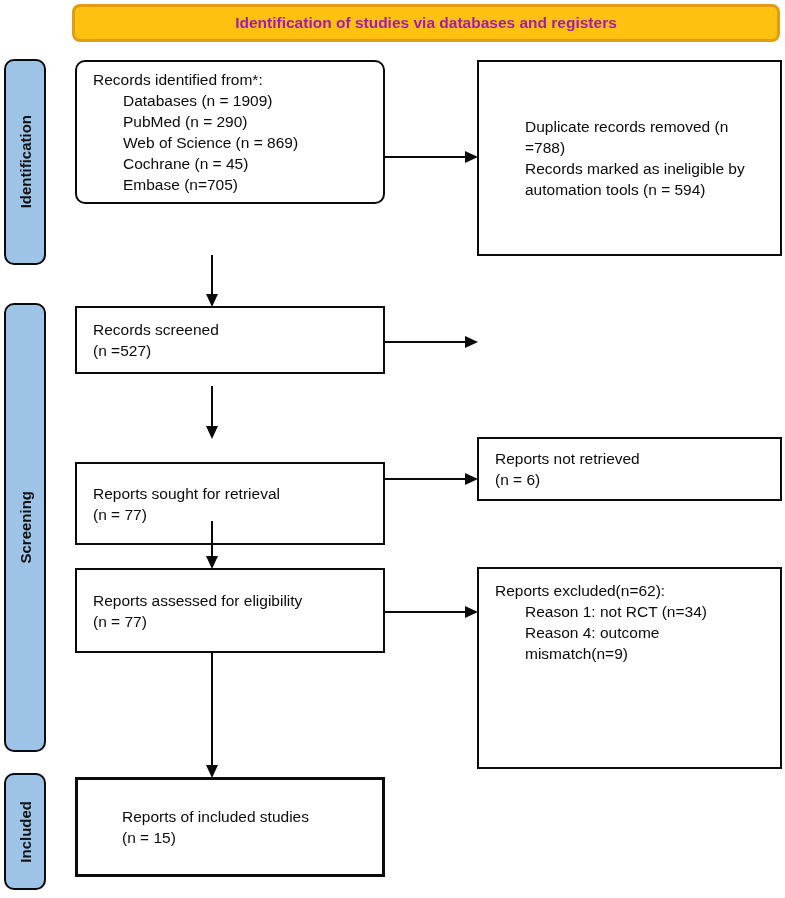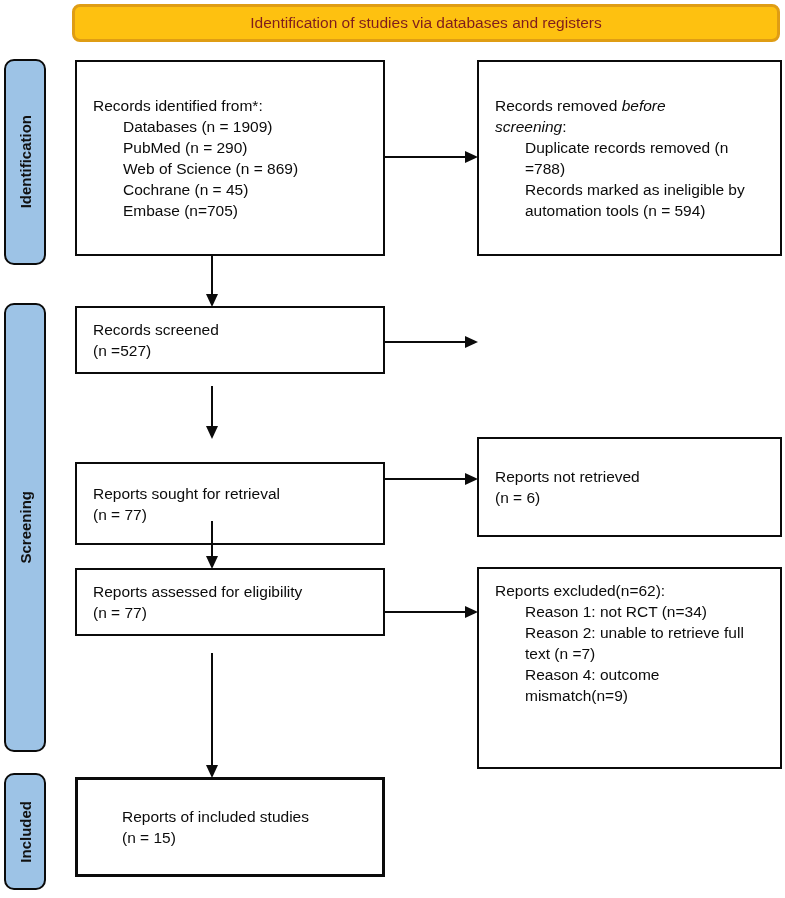--- a/index.html
+++ b/index.html
@@ -11,21 +11,21 @@
     color:#0b0b0b;
     overflow:hidden;
   }
 
   
   .banner{
     position:absolute;left:72px;top:4px;width:708px;height:38px;
     background:#fec110;border:3px solid #df9d14;border-radius:8px;
     box-sizing:border-box;
     display:flex;align-items:center;justify-content:center;
-    font-weight:normal;font-size:15.5px;color:#7f1d1d;
+    font-weight:bold;font-size:15.5px;color:#a21caf;
   }
 
   
   .stage{
     position:absolute;left:4px;width:42px;
     background:#9dc3e6;border:2px solid #0b0b0b;border-radius:10px;
     box-sizing:border-box;
     display:flex;align-items:center;justify-content:center;
   }
   .stage span{
@@ -39,27 +39,27 @@
   
   .fbox{
     position:absolute;background:#ffffff;
     border:2px solid #0b0b0b;box-sizing:border-box;
     display:flex;flex-direction:column;justify-content:center;
     font-size:15.5px;line-height:21px;
     padding:10px 14px 10px 16px;
   }
   .fbox p{margin:0;}
   .fbox .indent{margin-left:30px;}
-  .box-l1{left:75px;top:60px;width:310px;height:196px;}
+  .box-l1{left:75px;top:60px;width:310px;height:144px;border-radius:10px;}
   .box-r1{left:477px;top:60px;width:305px;height:196px;padding-right:24px;}
   .box-l2{left:75px;top:306px;width:310px;height:68px;}
   .box-r2{left:477px;top:303px;width:305px;height:85px;}
   .box-l3{left:75px;top:438px;width:310px;height:83px;margin-top:24px;}
-  .box-r3{left:477px;top:437px;width:305px;height:100px;}
-  .box-l4{left:75px;top:568px;width:310px;height:68px;}
+  .box-r3{left:477px;top:437px;width:305px;height:64px;}
+  .box-l4{left:75px;top:568px;width:310px;height:85px;}
   .box-r4{left:477px;top:567px;width:305px;height:202px;justify-content:flex-start;padding-top:11px;padding-right:24px;}
   .box-l5{left:75px;top:777px;width:310px;height:100px;border-width:3px;padding-left:44px;}
   .title-wrap{max-width:200px;}
 
   
   .arrow-v{position:absolute;width:12px;}
   .arrow-v .line{position:absolute;left:5px;top:0;bottom:11px;width:2px;background:#0b0b0b;}
   .arrow-v .head{position:absolute;left:0;bottom:0;width:0;height:0;
     border-left:6px solid transparent;border-right:6px solid transparent;border-top:13px solid #0b0b0b;}
   .arrow-h{position:absolute;height:12px;}
@@ -97,21 +97,20 @@
   <div class="fbox box-l1">
     <p>Records identified from*:</p>
     <p class="indent">Databases (n = 1909)</p>
     <p class="indent">PubMed (n = 290)</p>
     <p class="indent">Web of Science (n = 869)</p>
     <p class="indent">Cochrane (n = 45)</p>
     <p class="indent">Embase (n=705)</p>
   </div>
 
   <div class="fbox box-r1">
-    <p class="title-wrap"><span>Records removed </span><em>before screening</em><span>:</span></p>
     <p class="indent">Duplicate records removed (n =788)</p>
     <p class="indent">Records marked as ineligible by automation tools (n = 594)</p>
   </div>
 
   <div class="fbox box-l2">
     <p>Records screened</p>
     <p>(n =527)</p>
   </div>
 
   <div class="fbox box-l3">
@@ -123,21 +122,20 @@
     <p>(n = 6)</p>
   </div>
 
   <div class="fbox box-l4">
     <p>Reports assessed for eligibility</p>
     <p>(n = 77)</p>
   </div>
   <div class="fbox box-r4">
     <p>Reports excluded(n=62):</p>
     <p class="indent">Reason 1: not RCT (n=34)</p>
-    <p class="indent">Reason 2: unable to retrieve full text (n =7)</p>
     <p class="indent">Reason 4: outcome mismatch(n=9)</p>
   </div>
 
   <div class="fbox box-l5">
     <p>Reports of included studies</p>
     <p>(n = 15)</p>
   </div>
 
   <div class="arrow-v av1">
       <i class="line"></i>

